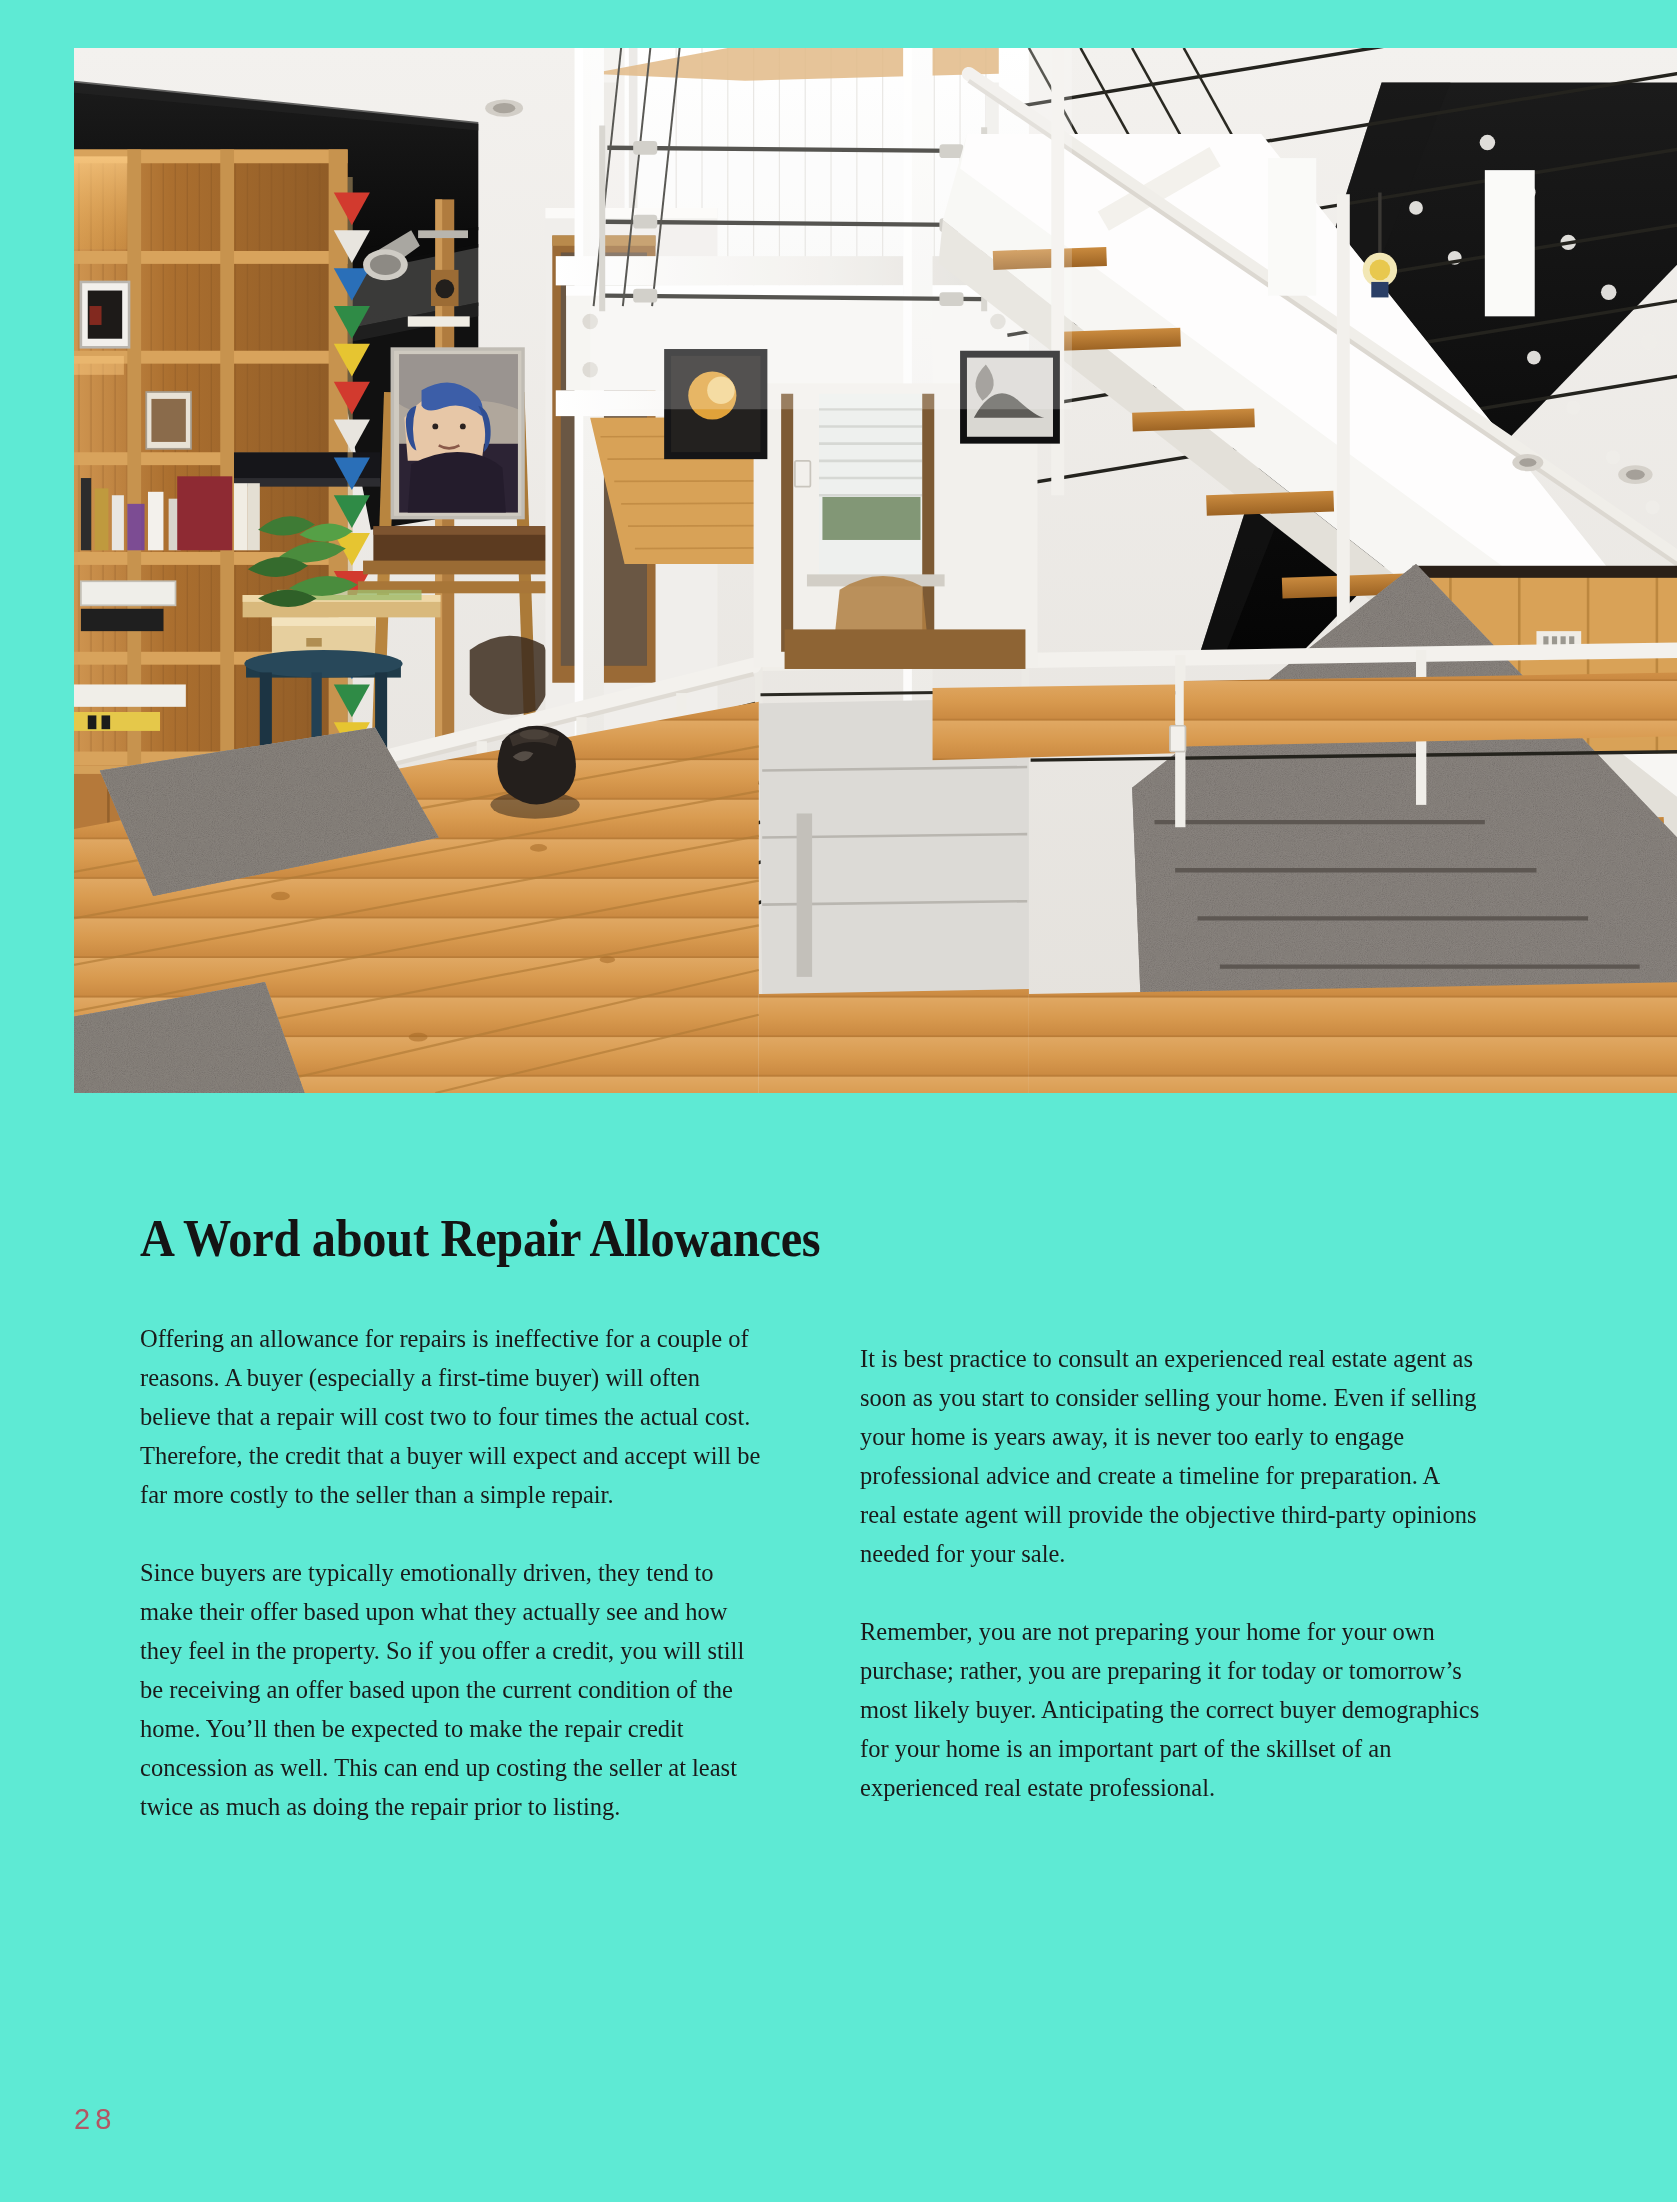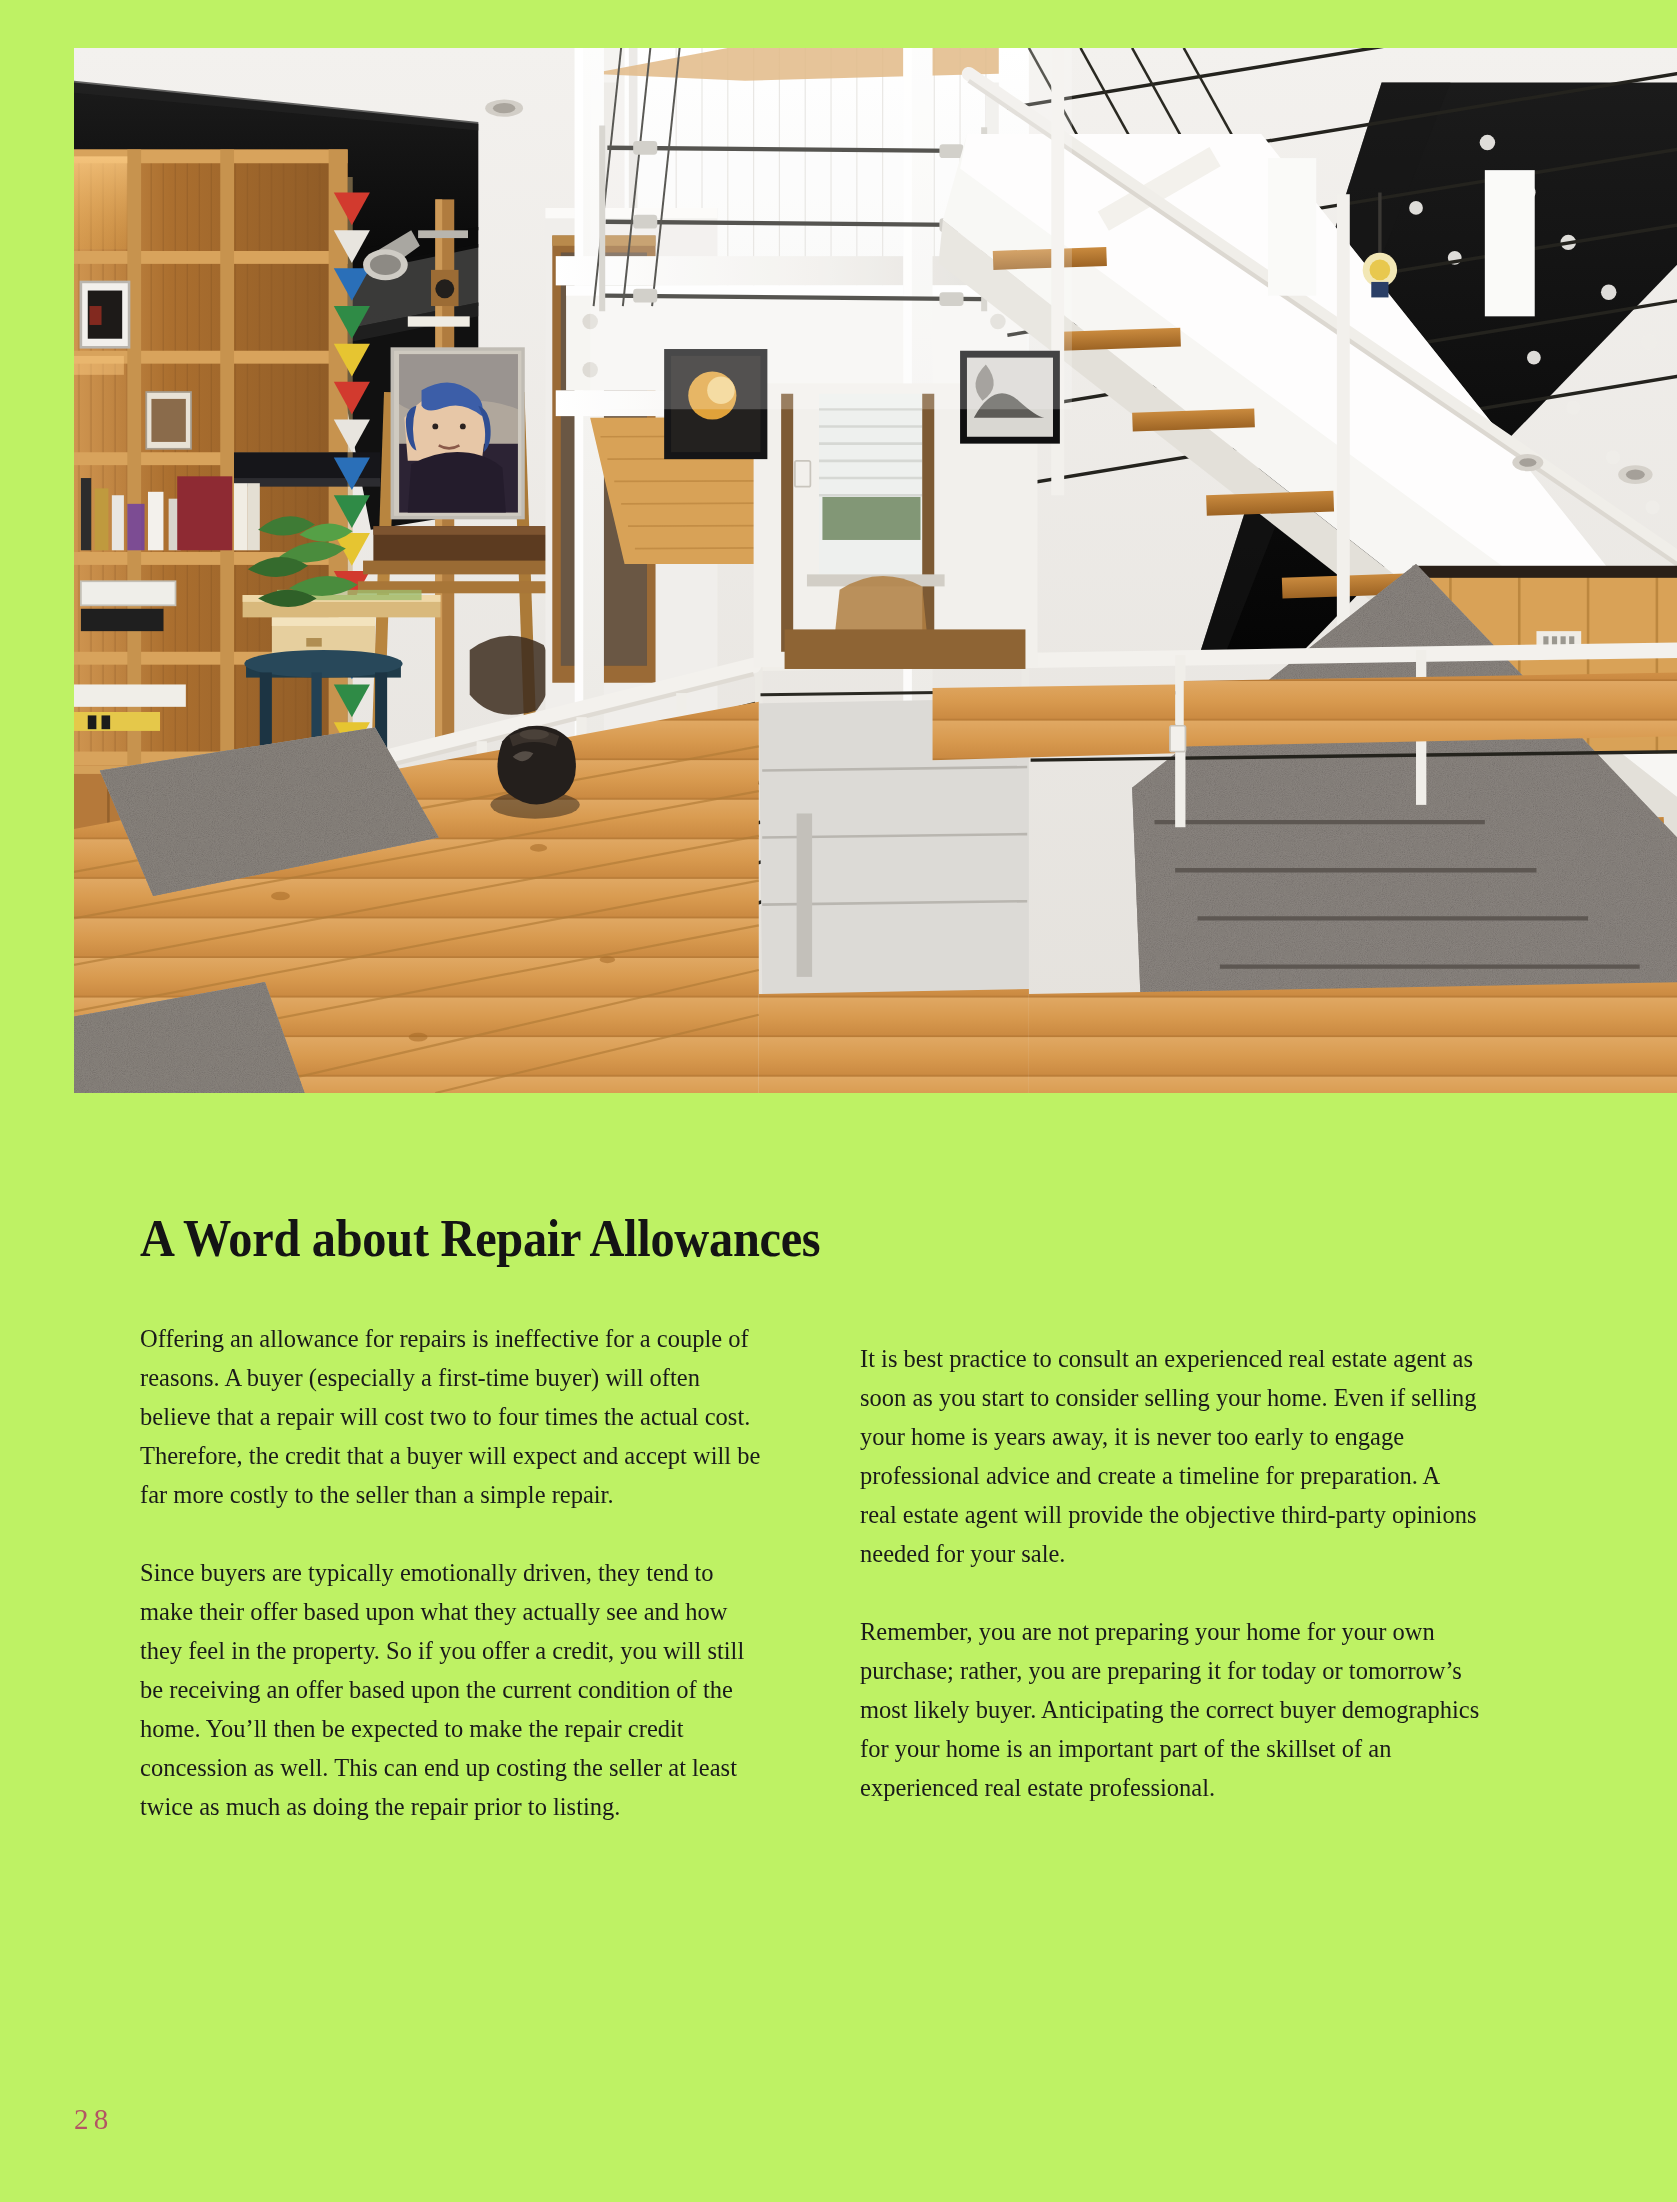--- a/index.html
+++ b/index.html
@@ -11,21 +11,21 @@
     width: 1678px;
     height: 2203px;
     position: relative;
     font-family: "Liberation Serif", "DejaVu Serif", serif;
     overflow: hidden;
   }
 
   .page {
     position: absolute;
     inset: 0;
-    background: #bef264;
+    background: #5eead4;
   }
 
   
   .photo-figure {
     position: absolute;
     left: 34px;
     top: 34px;
     width: 1613px;
     height: 1045px;
     overflow: hidden;
@@ -70,21 +70,21 @@
     transform: scaleX(0.965);
     transform-origin: left top;
   }
   .para:last-child { margin-bottom: 0; }
 
   
   .folio {
     position: absolute;
     left: 74px;
     top: 2103px;
-    font-family: Liberation Serif, serif;
+    font-family: Liberation Sans, sans-serif;
     font-size: 29px;
     letter-spacing: 5.2px;
     color: #b35664;
   }
 </style>
 </head>
 <body>
 
 <div class="page">
 

